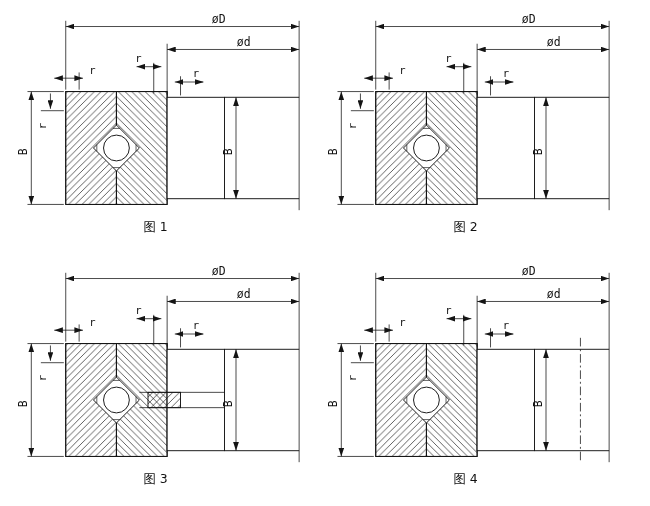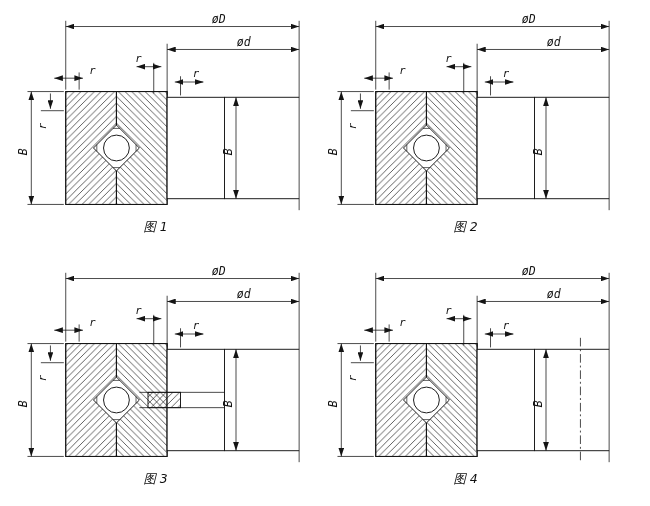--- a/index.html
+++ b/index.html
@@ -2,21 +2,20 @@
 <html><head>
 <meta charset="utf-8">
 <style>
   html,body{margin:0;padding:0;background:#ffffff;}
   #app{
     position:relative;
     width:650px;height:506px;
     background:#ffffff;
     font-family:"DejaVu Sans", sans-serif;
     overflow:hidden;
-    font-style:italic;
   }
   figure.fig{position:absolute;margin:0;padding:0;}
   .f1{left:16px;top:4px;}
   .f2{left:326px;top:4px;}
   .f3{left:16px;top:256px;}
   .f4{left:326px;top:256px;}
   svg{display:block;}
   line,rect,polygon,circle{stroke:#141414;stroke-width:1;}
   .dim{stroke-width:0.8;}
   .thin{stroke-width:0.7;}

